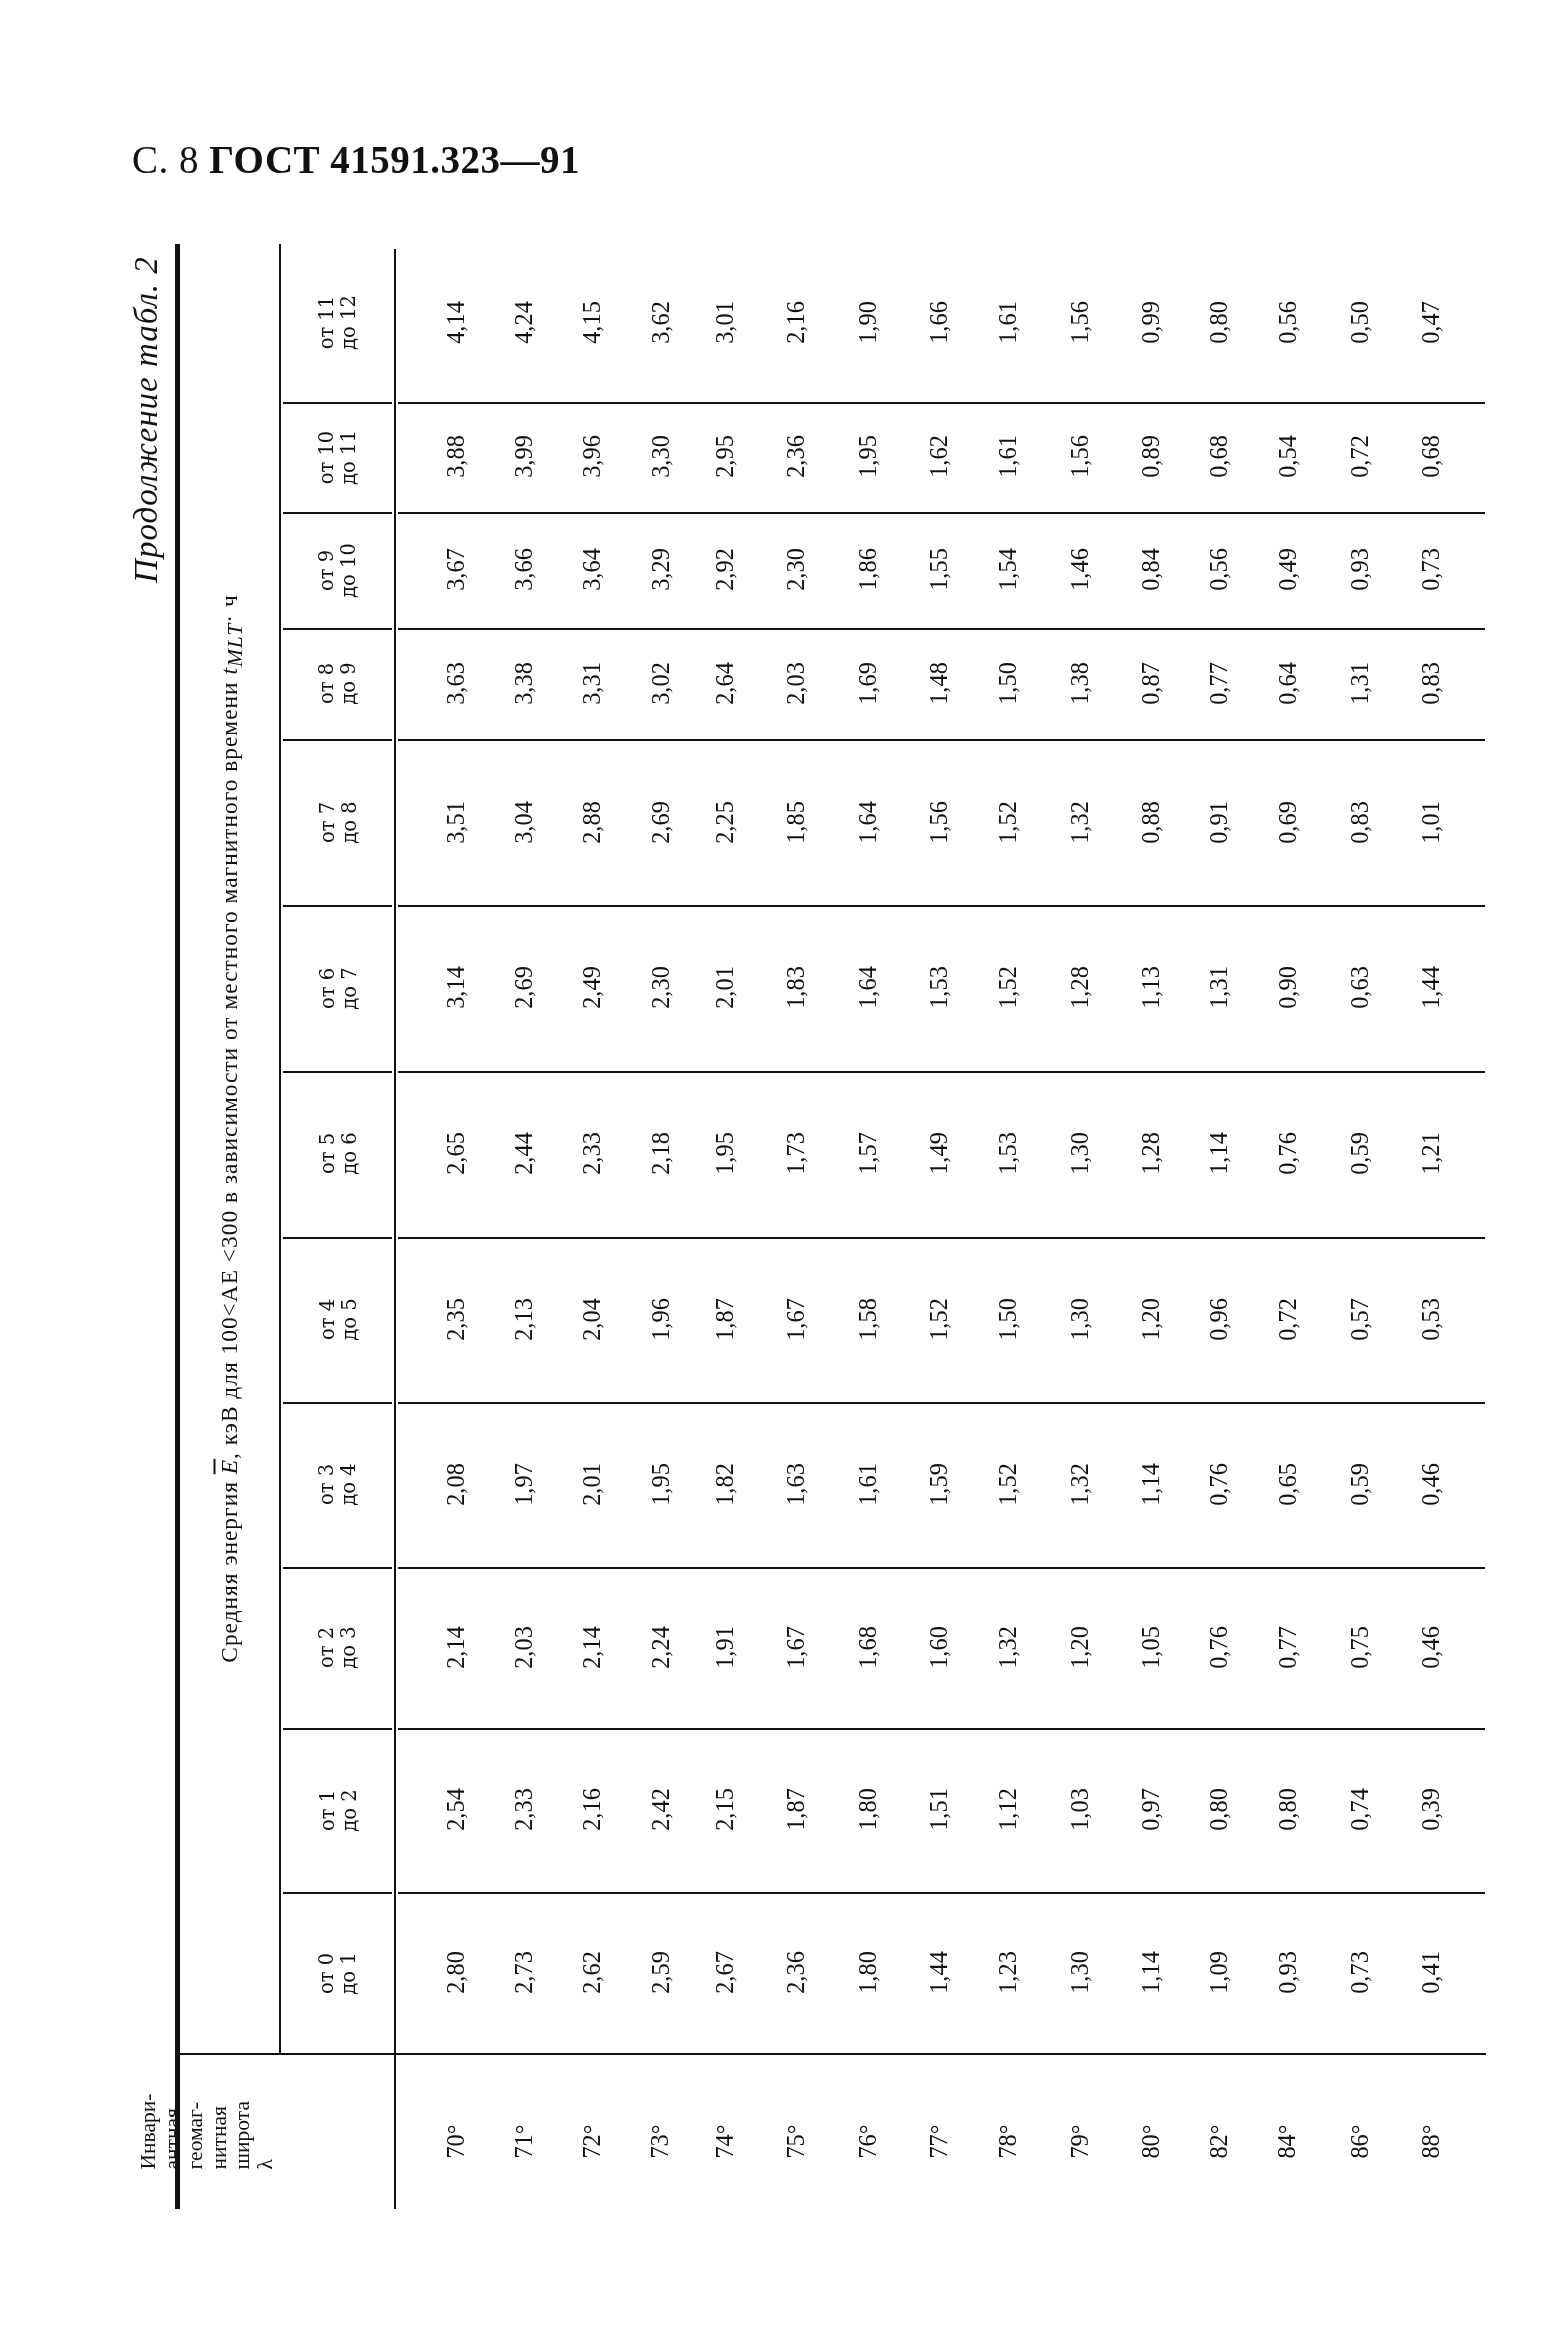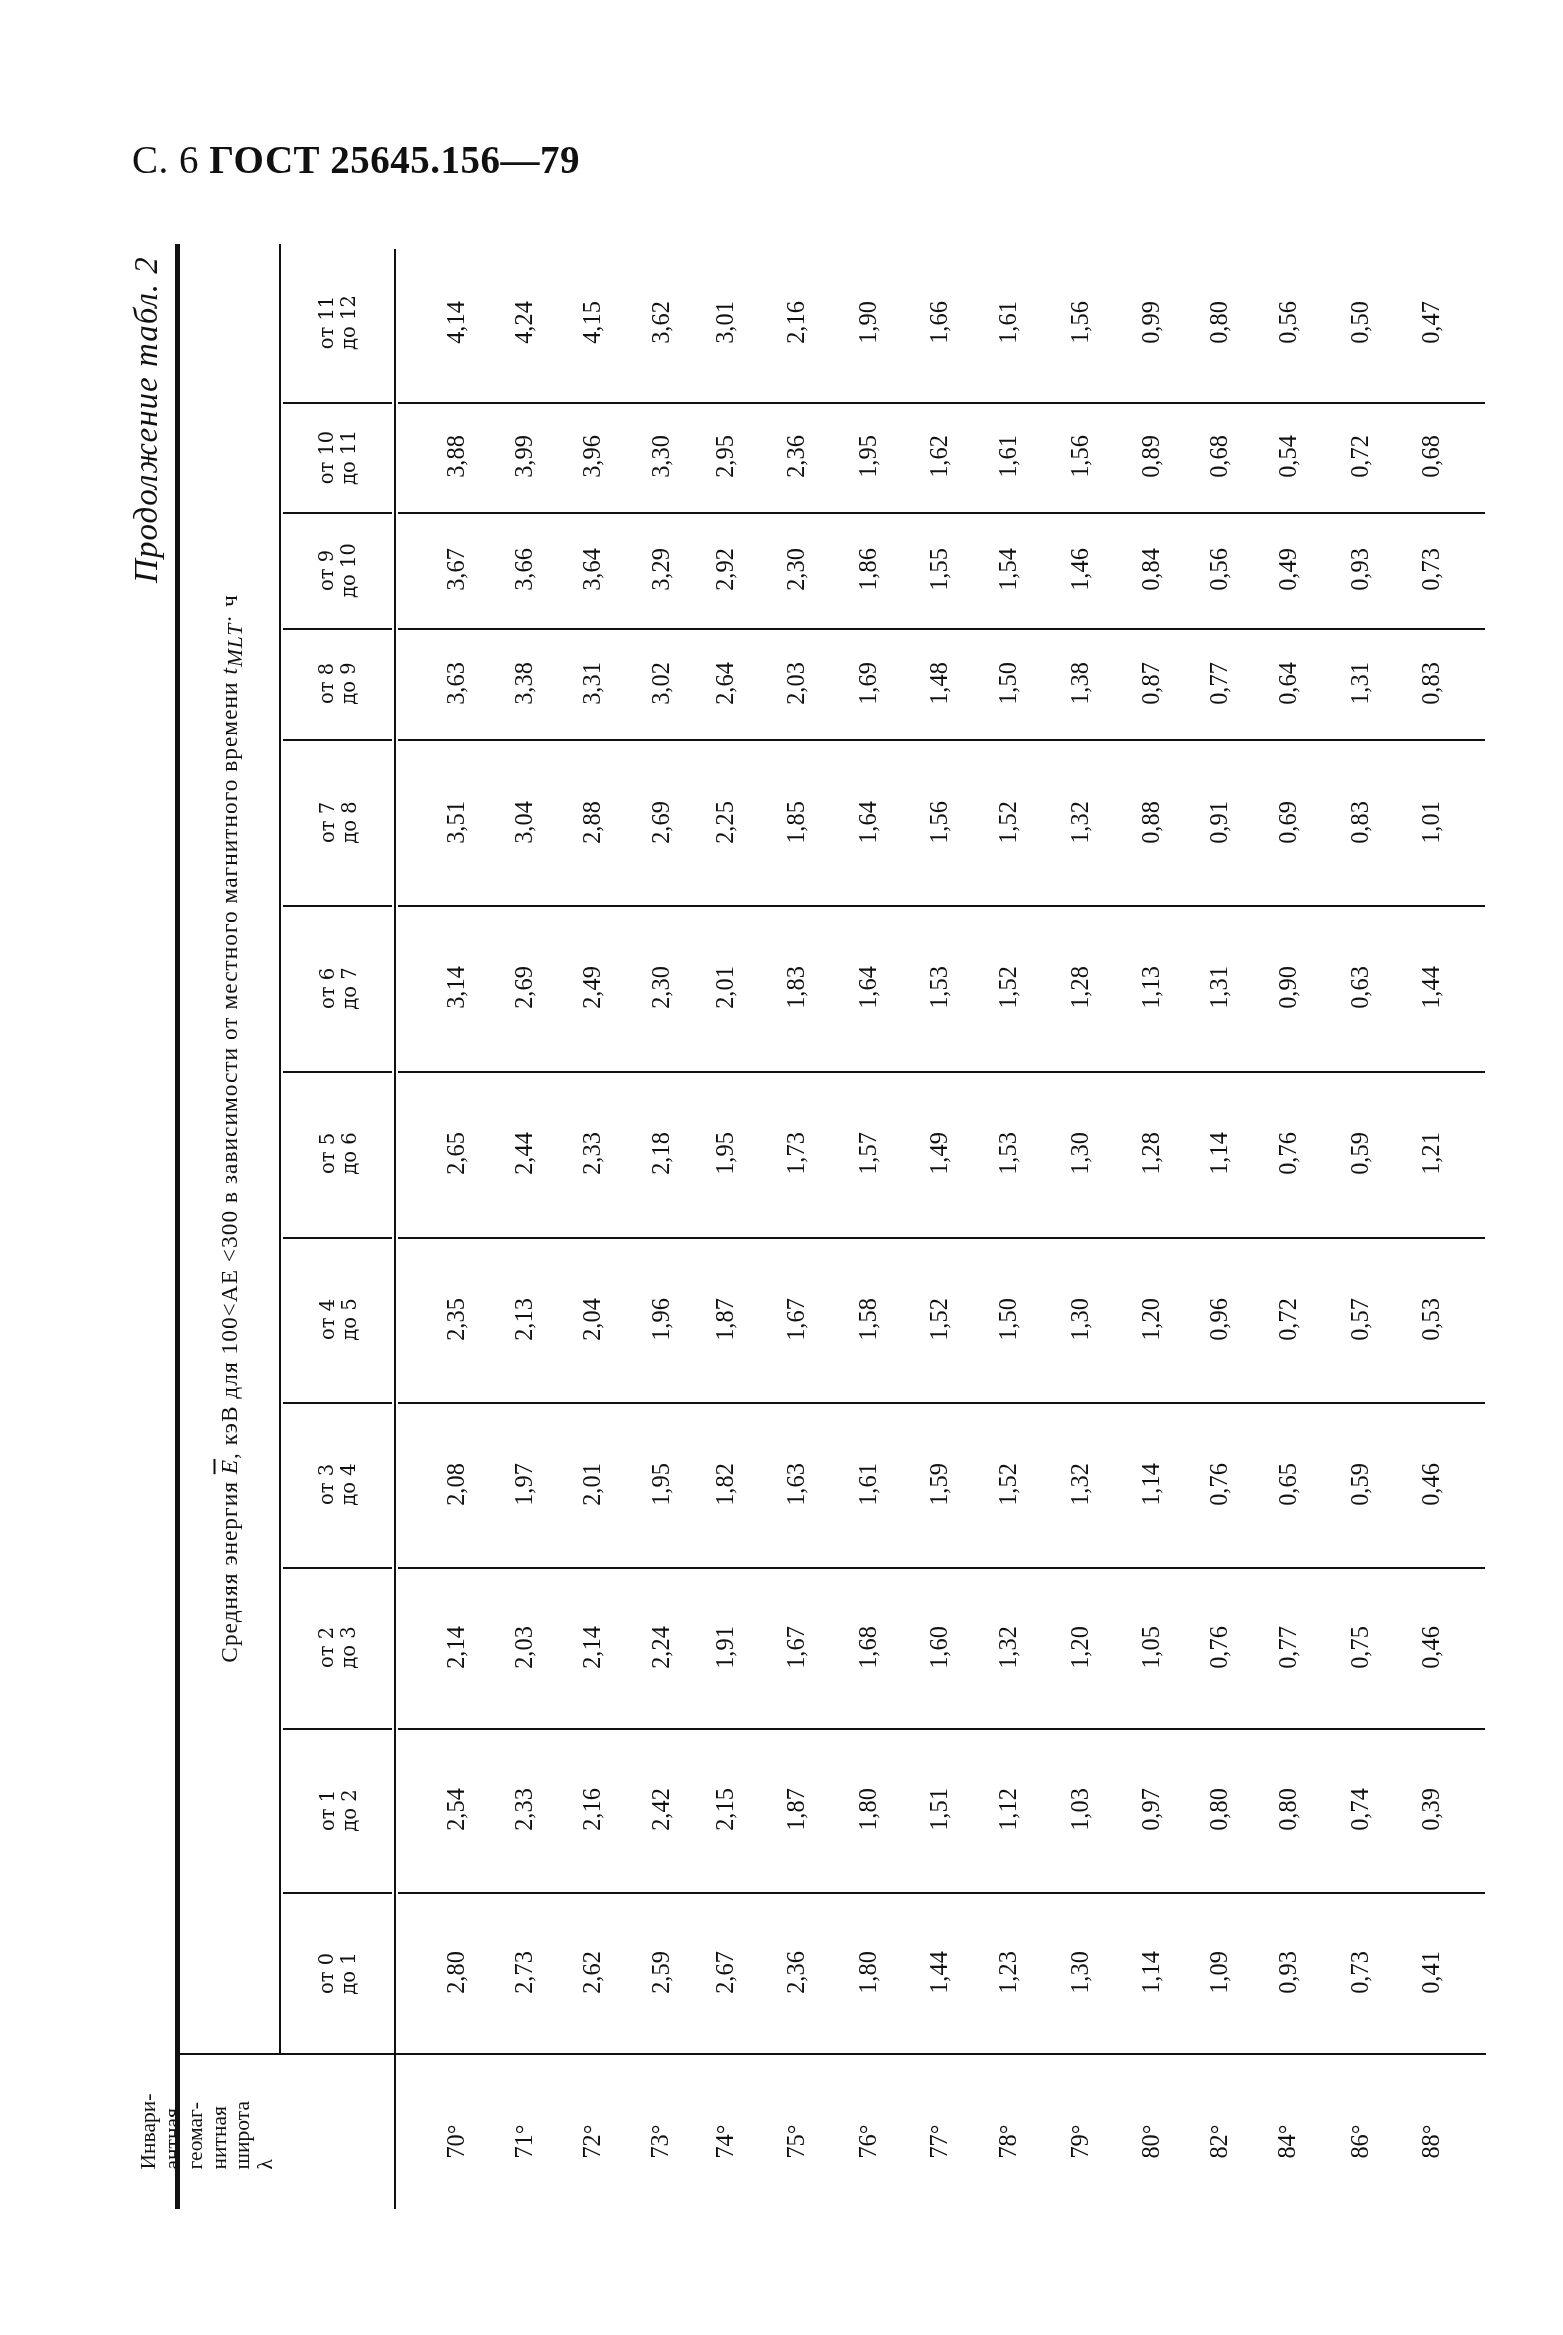--- a/index.html
+++ b/index.html
@@ -13,22 +13,22 @@
   .main-caption { font-size:23.4px; font-family:"Liberation Serif",serif; letter-spacing:1px; }
   .sub { font-size:19.5px; line-height:21.5px; font-family:"DejaVu Serif",serif; }
   .lathdr { font-size:21.5px; line-height:23.4px; font-family:"Liberation Serif",serif; text-align:left; }
   .val { font-size:24.4px; font-family:"Liberation Serif",serif; }
   .line { position:absolute; background:#111; }
 </style>
 </head>
 <body>
 
 <div class="abs page-header">
-  <span class="pg">С. 6</span>
-  <span class="std">ГОСТ 25645.156—79</span>
+  <span class="pg">С. 8</span>
+  <span class="std">ГОСТ 41591.323—91</span>
 </div>
 
 <div class="rot caption" style="left:-29px; top:400px; width:351px; height:39px; line-height:39px;">Продолжение табл. 2</div>
 
 <div id="table">
   <div class="line" style="left:175px; top:244px; width:4.9px; height:1965px;"></div>
   <div class="line" style="left:279px; top:244px; width:2px; height:1811px;"></div>
   <div class="line" style="left:394px; top:249px; width:2px; height:1960px;"></div>
   <div class="line" style="left:179px; top:2053px; width:1307px; height:2px;"></div>
 </div>

